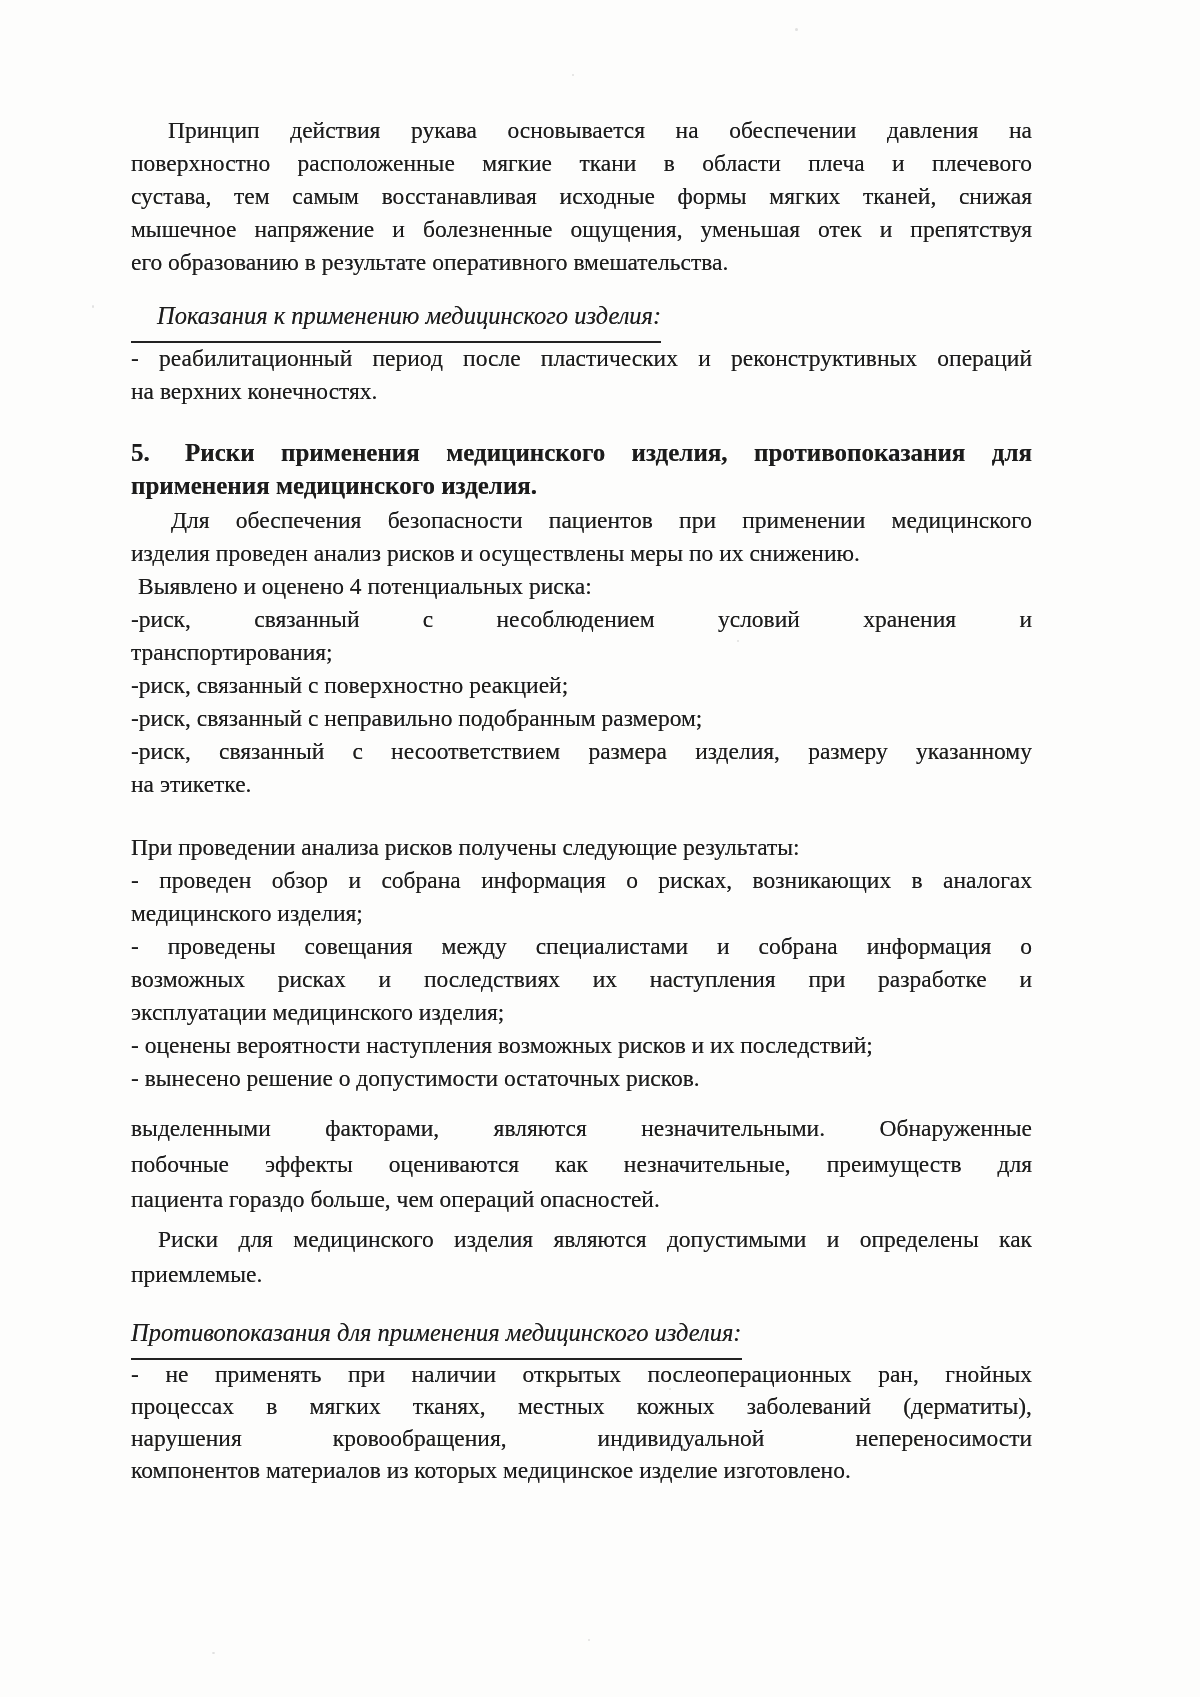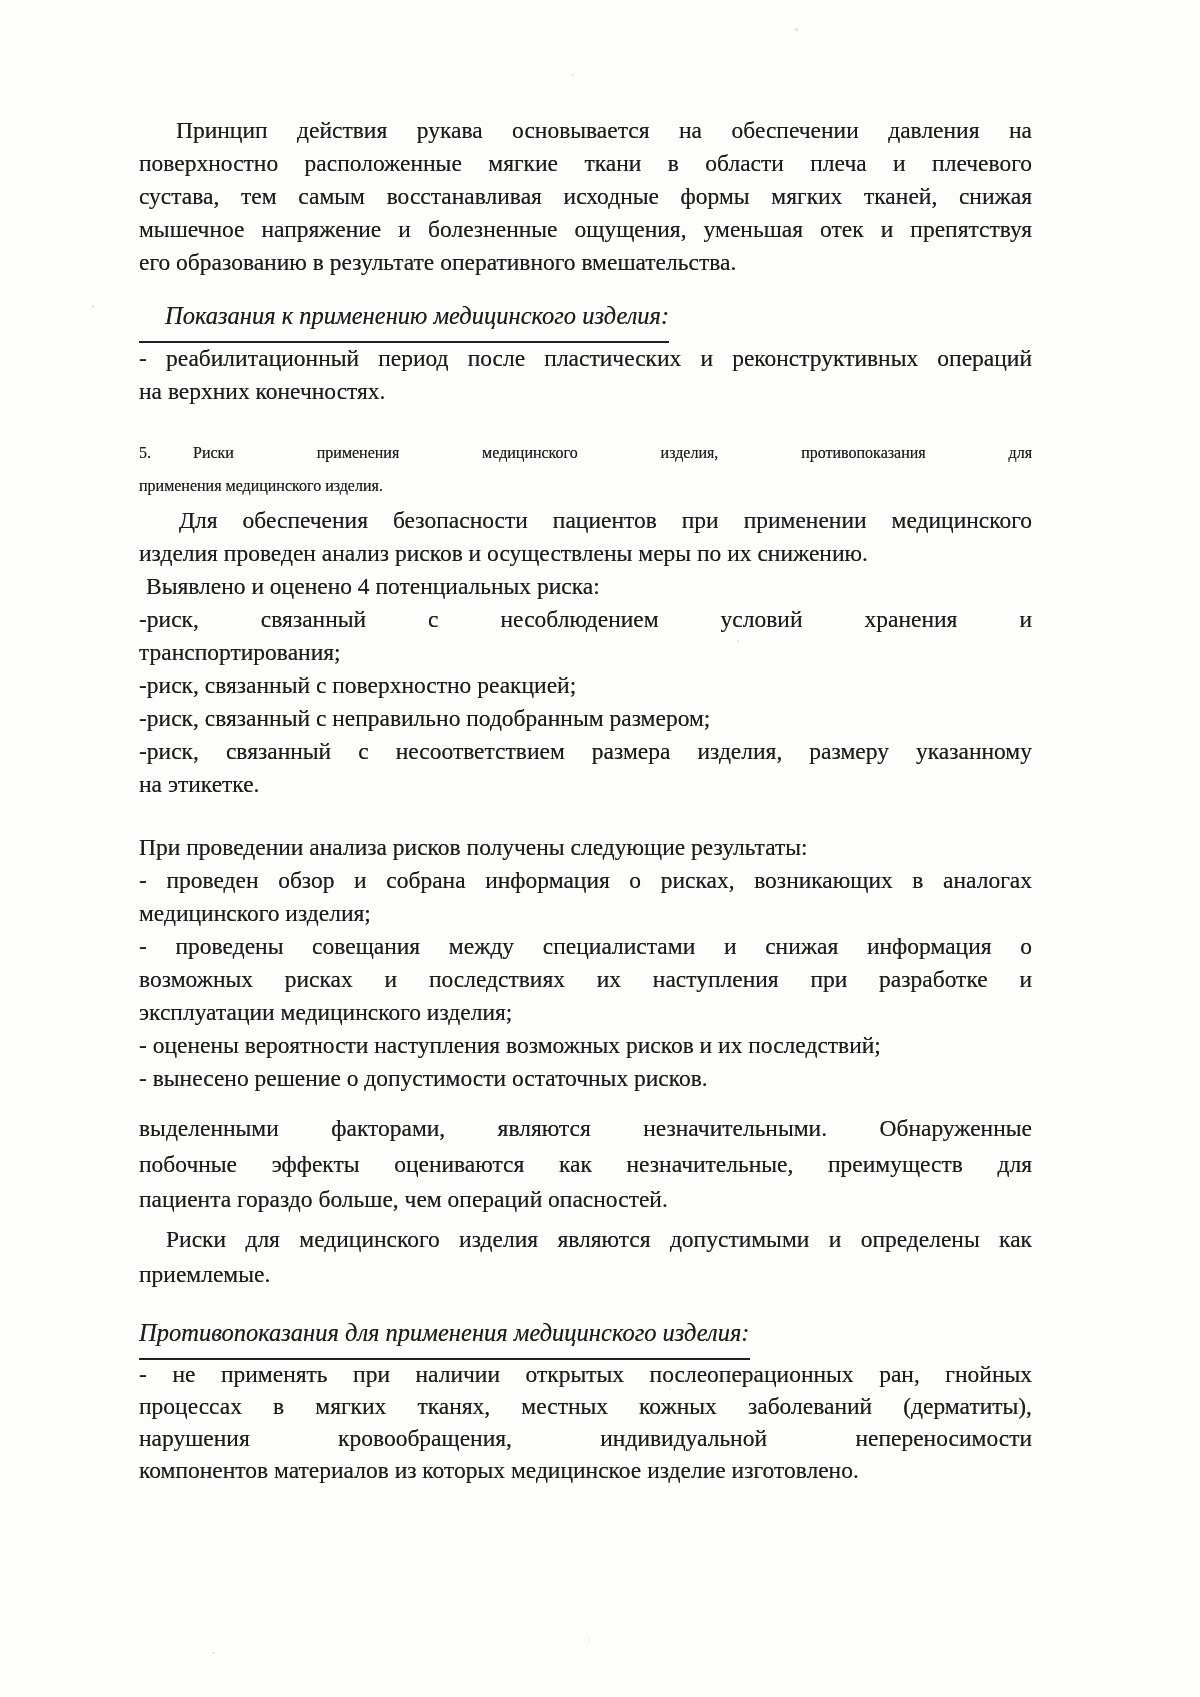--- a/index.html
+++ b/index.html
@@ -22,31 +22,30 @@
     padding: 114px 168px 0 131px;
     position: relative;
   }
   .blk {
     font-size: 23.5px;
     line-height: 33px;
     text-shadow: 0 0 0.6px rgba(25,25,25,0.65);
   }
   .line {
     text-align: left;
-    margin-left: 8px;
   }
   .line.stretch {
     text-align: justify;
     text-align-last: justify;
     text-justify: inter-word;
   }
   
   .bold-heading {
-    font-weight: normal;
-    font-size: 16px;
+    font-weight: bold;
+    font-size: 25px;
   }
   .bold-heading .num {
     display: inline-block;
     width: 54px;
   }
   .italic-underline {
     font-style: italic;
     font-size: 24.5px;
   }
   .italic-underline .u {
@@ -121,21 +120,21 @@
         <div class="line"><span>на этикетке.</span></div>
       </div>
       <div id="blk-analysis-results-intro" class="blk body">
         <div class="line"><span>При проведении анализа рисков получены следующие результаты:</span></div>
       </div>
       <div id="blk-result-item-review" class="blk body">
         <div class="line stretch"><span>- проведен обзор и собрана информация о рисках, возникающих в аналогах</span></div>
         <div class="line"><span>медицинского изделия;</span></div>
       </div>
       <div id="blk-result-item-meetings" class="blk body">
-        <div class="line stretch"><span>- проведены совещания между специалистами и снижая информация о</span></div>
+        <div class="line stretch"><span>- проведены совещания между специалистами и собрана информация о</span></div>
         <div class="line stretch"><span>возможных рисках и последствиях их наступления при разработке и</span></div>
         <div class="line"><span>эксплуатации медицинского изделия;</span></div>
       </div>
       <div id="blk-result-item-probability" class="blk body">
         <div class="line"><span>- оценены вероятности наступления возможных рисков и их последствий;</span></div>
       </div>
       <div id="blk-result-item-decision" class="blk body">
         <div class="line"><span>- вынесено решение о допустимости остаточных рисков.</span></div>
       </div>
       <div id="blk-risks-evaluated-paragraph" class="blk body">

